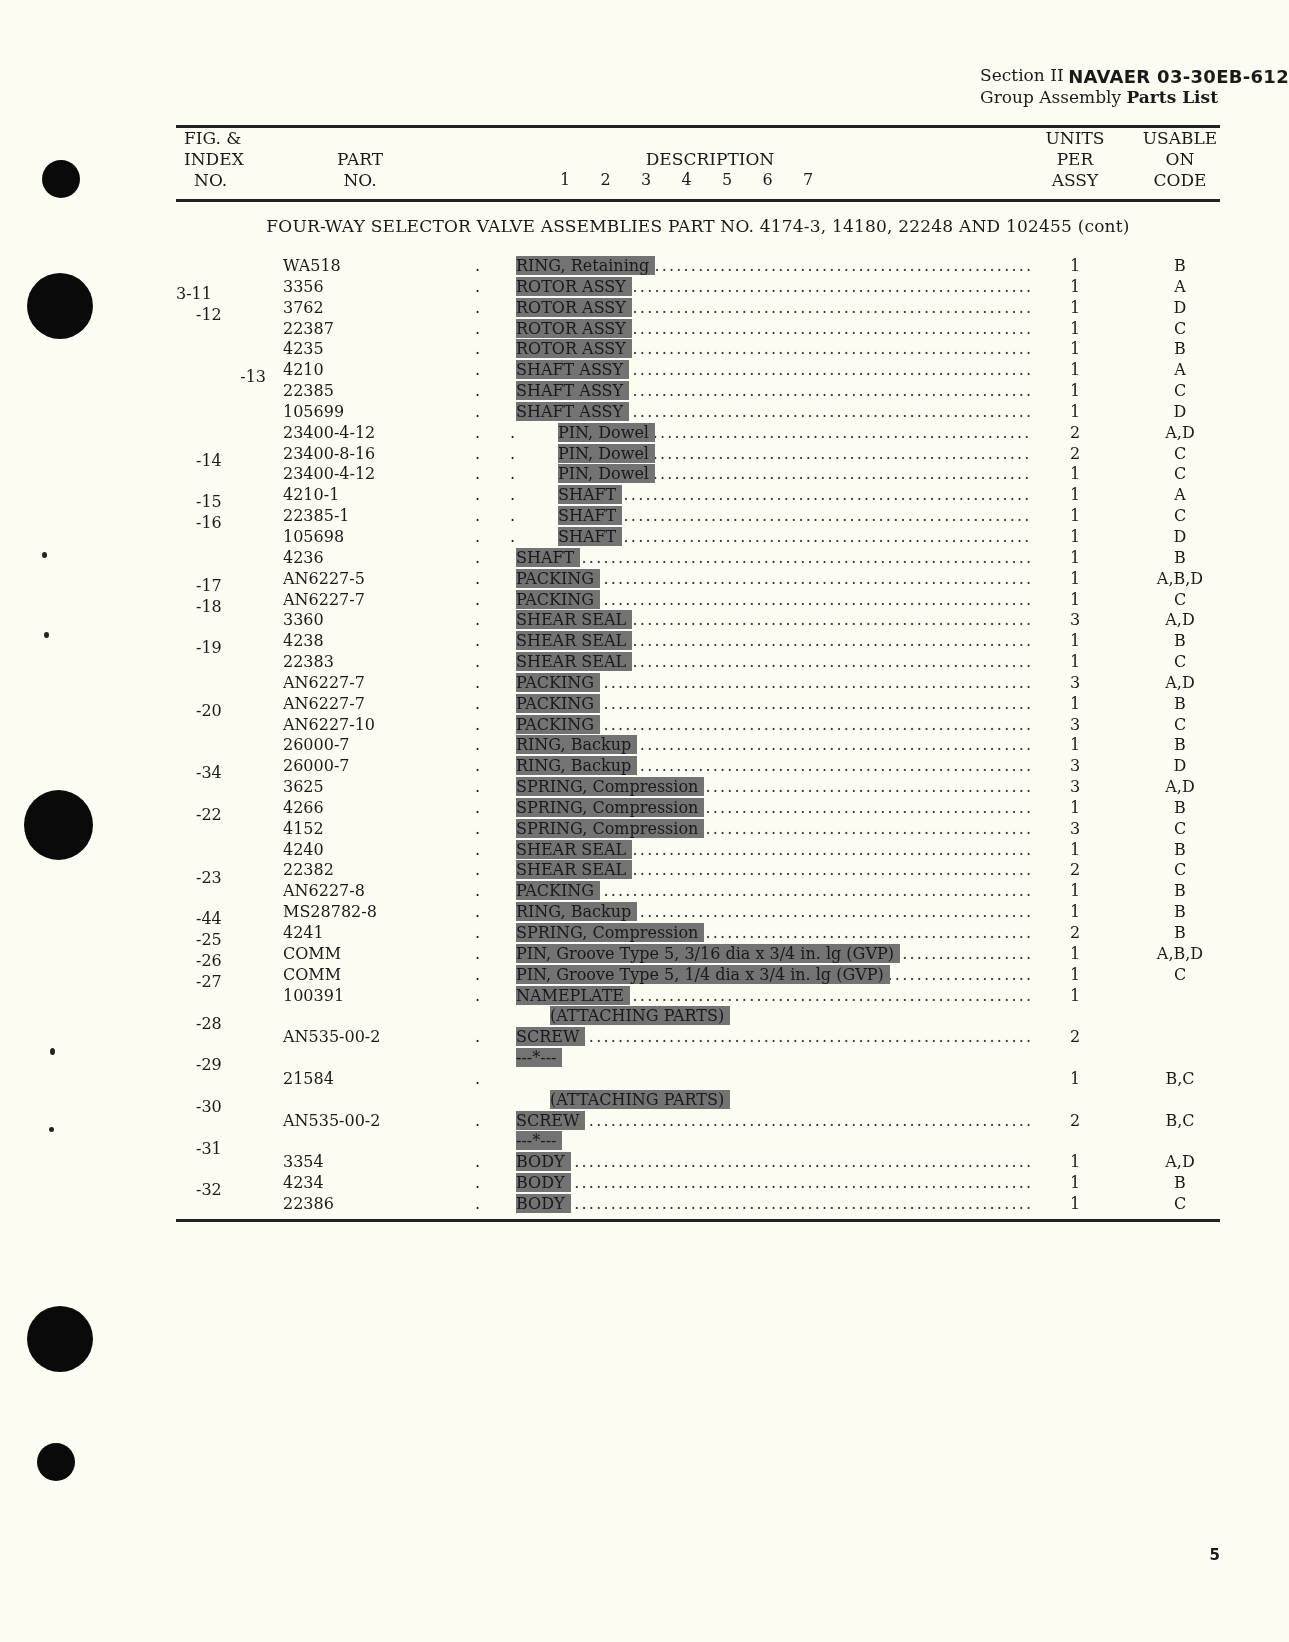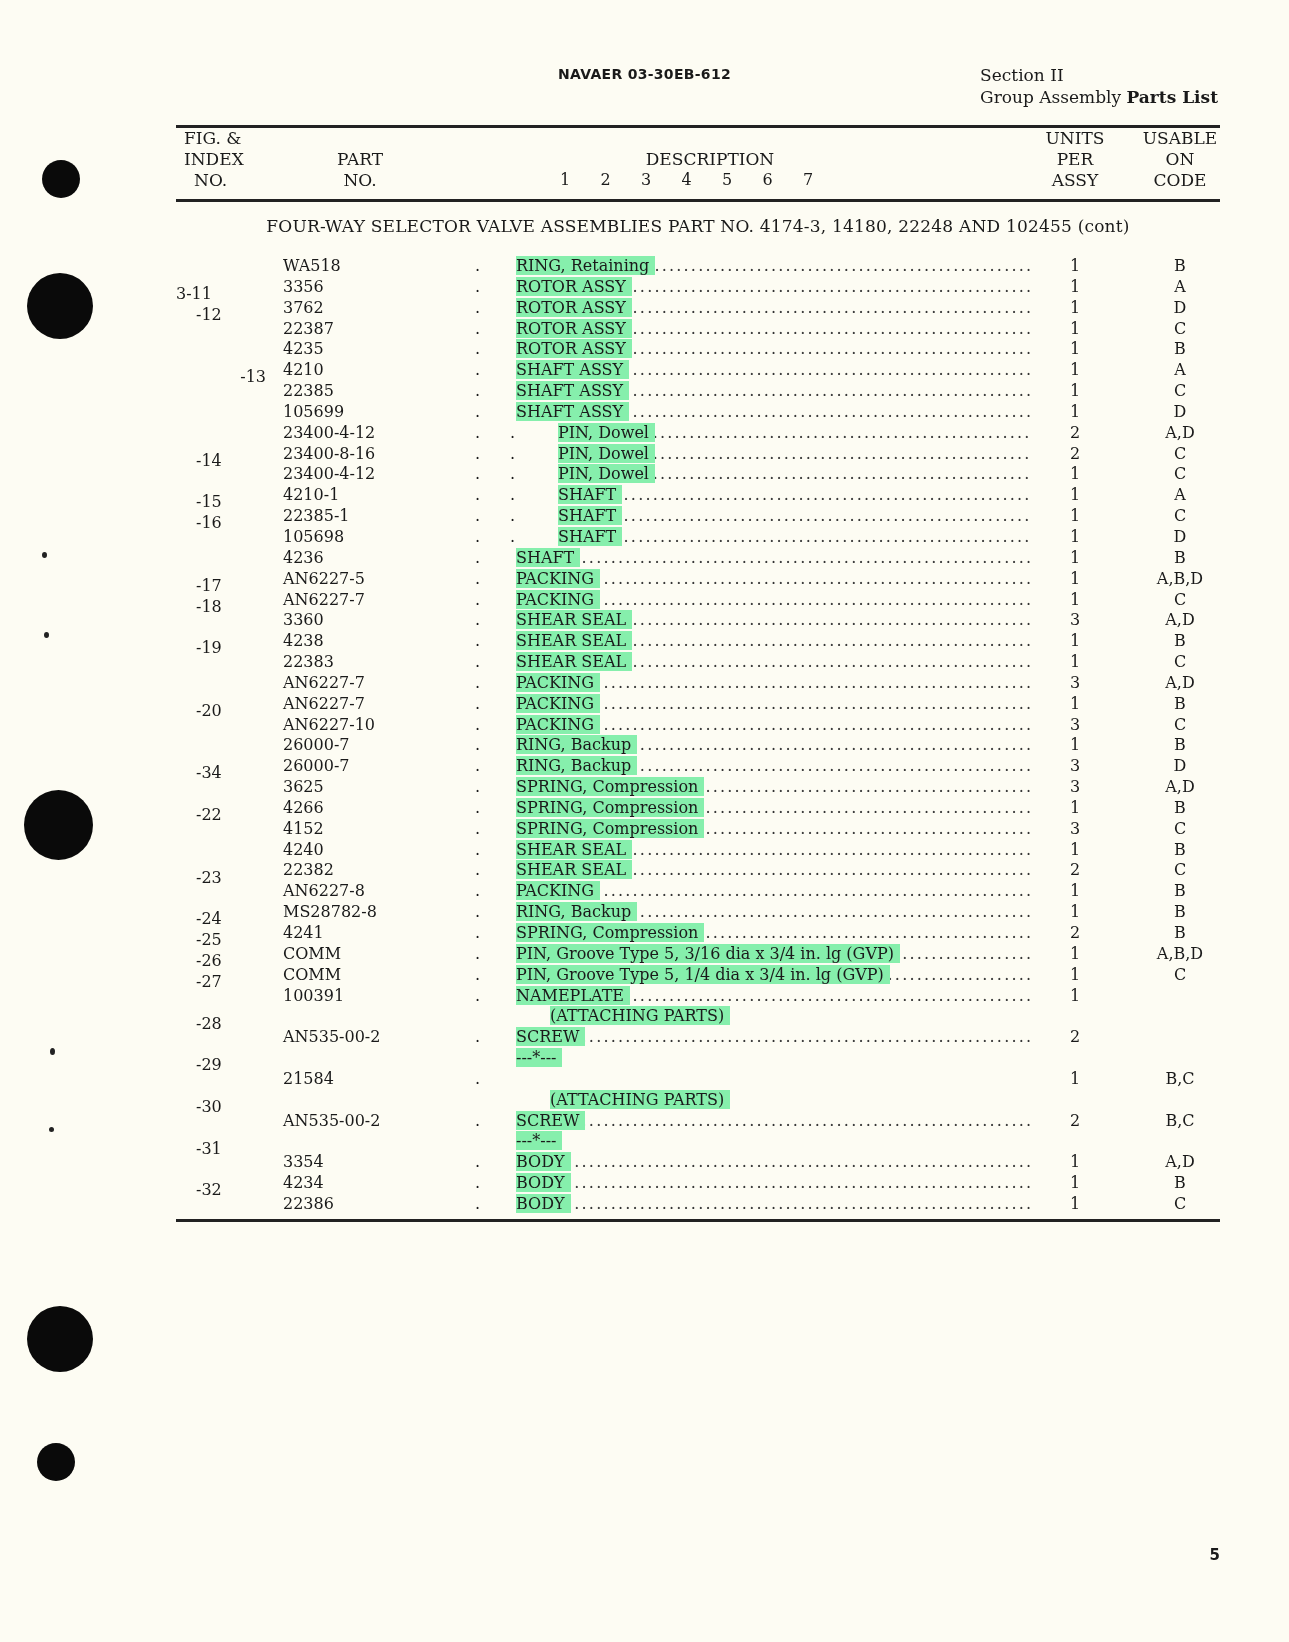--- a/index.html
+++ b/index.html
@@ -8,23 +8,23 @@
       background: #fdfcf3;
       position: relative;
       overflow: hidden;
       color: #1a1a1a;
       font-family: "DejaVu Serif", "Liberation Serif", serif;
     }
     .hole { position: absolute; background: #0a0a0a; border-radius: 50%; }
     .speck { position: absolute; background: #222; border-radius: 50%; }
     .doc-code {
       position: absolute; left: 0; width: 1289px; top: 66px;
-      text-align: center;
+      text-align: right;
       font-family: "DejaVu Sans", "Liberation Sans", sans-serif;
-      font-weight: bold; font-size: 14px; letter-spacing: 0.3px;
+      font-weight: bold; font-size: 18px; letter-spacing: 0.3px;
     }
     .section-title {
       position: absolute; right: 71px; top: 64px; text-align: left;
       font-size: 17px; line-height: 22px;
     }
     .section-title .b { font-weight: bold; }
     .rule-thick { position: absolute; left: 176px; width: 1044px; height: 3px; background: #222; }
     .hdr { position: absolute; font-size: 17px; line-height: 21px; text-align: center; }
     .hdr-left { text-align: left; }
     .desc-nums { position: absolute; top: 170px; left: 560px; font-size: 16px; word-spacing: 0; }
@@ -37,21 +37,21 @@
     .row { position: relative; height: 20.85px; font-size: 16px; line-height: 20px; white-space: nowrap; }
     .row > span { position: absolute; top: 0; }
     .c-idx { left: 176px; width: 70px; text-align: right; margin-top: 28px; }
     .c-idx.lead { left: 176px; text-align: left; }
     .c-part { left: 283px; }
     .c-dot1 { left: 475px; }
     .c-dot2 { left: 510px; }
     .c-desc { left: 516px; width: 515px; overflow: hidden; }
     .c-desc.ind { left: 558px; width: 473px; }
     .c-desc.cont { left: 550px; }
-    .c-desc .lbl { background: #86efac; padding-right: 6px; position: relative; z-index: 1; }
+    .c-desc .lbl { background: #737373; padding-right: 6px; position: relative; z-index: 1; }
     .c-desc.leader::after {
       content: "..............................................................................................................";
       position: absolute; left: 0; top: 0; letter-spacing: 2.2px; z-index: 0; color: #333;
     }
     .c-units { left: 1060px; width: 30px; text-align: center; }
     .c-code { left: 1140px; width: 80px; text-align: center; }
     .page-num {
       position: absolute; right: 69px; top: 1546px;
       font-family: "DejaVu Sans", "Liberation Sans", sans-serif; font-weight: bold; font-size: 15px;
     }
@@ -348,21 +348,21 @@
     </div>
     <div class="row">
       <span class="c-idx"></span>
       <span class="c-part">22382</span>
       <span class="c-dot1">.</span>
       <span class="c-desc leader"><span class="lbl">SHEAR SEAL</span></span>
       <span class="c-units">2</span>
       <span class="c-code">C</span>
     </div>
     <div class="row">
-      <span class="c-idx" style="left: 196px; text-align: left;">-24</span>
+      <span class="c-idx" style="left: 196px; text-align: left;">-44</span>
       <span class="c-part">AN6227-8</span>
       <span class="c-dot1">.</span>
       <span class="c-desc leader"><span class="lbl">PACKING</span></span>
       <span class="c-units">1</span>
       <span class="c-code">B</span>
     </div>
     <div class="row">
       <span class="c-idx" style="left: 196px; text-align: left;">-25</span>
       <span class="c-part">MS28782-8</span>
       <span class="c-dot1">.</span>

